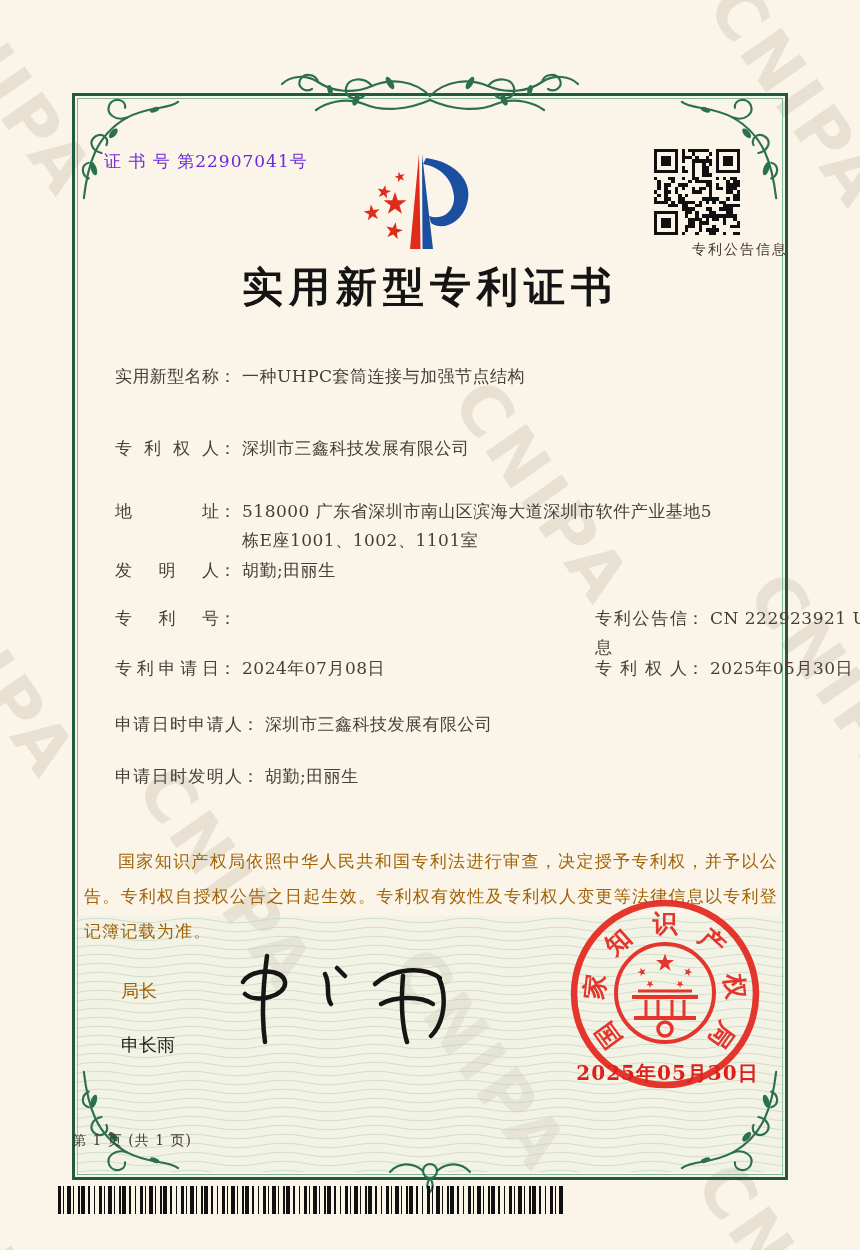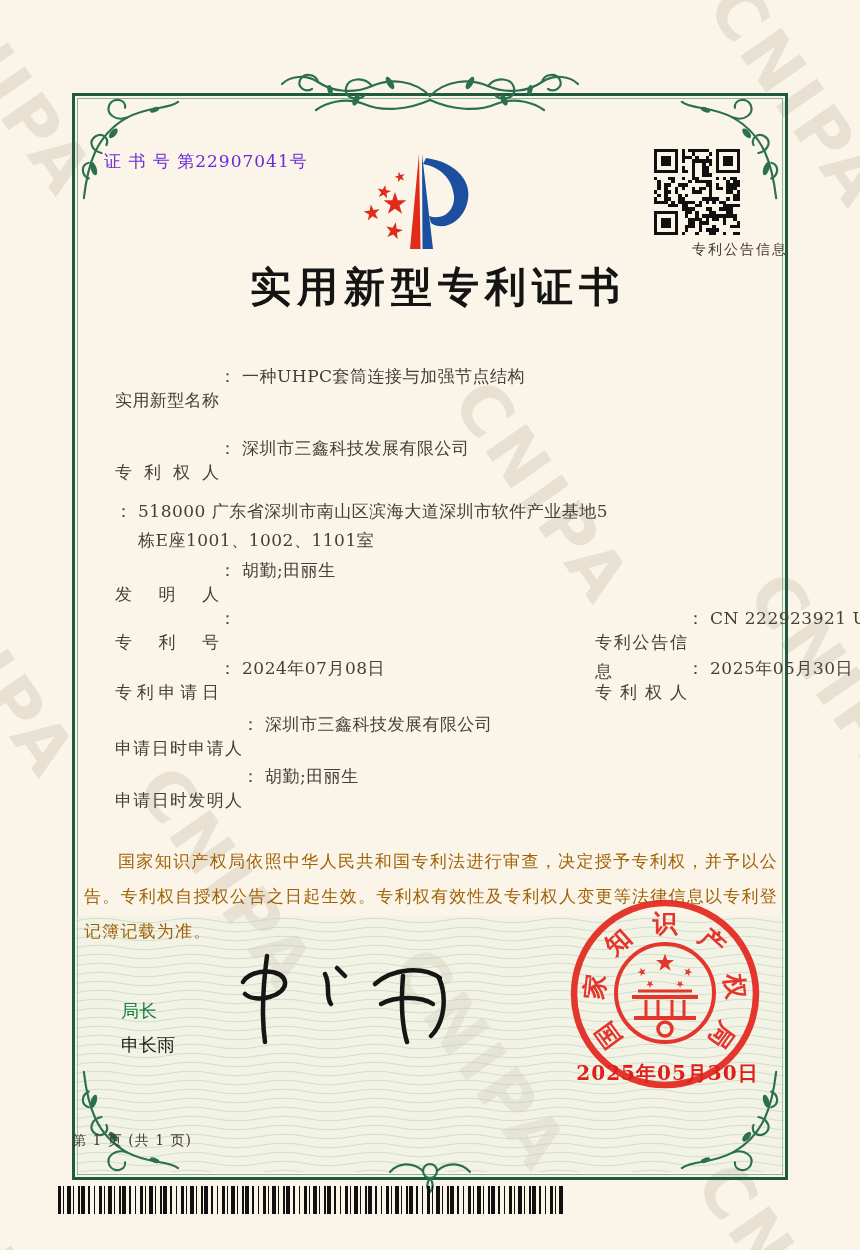--- a/index.html
+++ b/index.html
@@ -16,42 +16,42 @@
     font-weight:bold;font-size:68px;letter-spacing:5px;color:rgba(158,146,122,.20);
     transform:rotate(55deg);transform-origin:left top;white-space:nowrap;user-select:none;
   }
   
   .frame{position:absolute;left:72px;top:93px;width:710px;height:1081px;border:3px solid #215a41;}
   .frame-inner{position:absolute;inset:2px;border:1px solid #7fb797;}
   
   .cert-no{position:absolute;left:104px;top:150px;font-size:17px;letter-spacing:1px;color:#6d28d9;}
   .title{
     position:absolute;left:72px;top:260px;width:716px;text-align:center;
-    font-size:41px;font-weight:bold;letter-spacing:6px;color:#141414;margin-left:8px;
+    font-size:41px;font-weight:bold;letter-spacing:6px;color:#141414;
   }
   .qr-caption{position:absolute;left:648px;top:241px;width:140px;text-align:right;
     font-size:14px;letter-spacing:2px;color:#46372b;}
   
   .row{position:absolute;left:115px;font-size:17px;line-height:29px;display:flex;color:#453f37;}
-  .row .lbl{display:inline-block;width:104px;text-align:justify;text-align-last:justify;flex:none;margin-top:24px;}
+  .row .lbl{display:inline-block;width:104px;text-align:justify;text-align-last:justify;flex:none;}
   .row .lbl.wide{width:127px;}
   .row .colon{flex:none;margin-right:6px;}
   .row .val{letter-spacing:.5px;}
   .row .val.narrow{width:478px;}
   .col2{position:absolute;left:480px;top:0;display:flex;font-size:17px;line-height:29px;width:330px;}
   .col2 .lbl{width:92px;}
   
   .statement{
     position:absolute;left:84px;top:844px;width:694px;
     font-size:17px;line-height:35px;letter-spacing:1.2px;color:#a16207;
     text-align:justify;text-indent:2em;font-style:normal;
   }
   
-  .sig-title{position:absolute;left:121px;top:999px;font-size:18px;font-weight:500;
-    font-family:Liberation Mono, monospace;color:#15803d;}
+  .sig-title{position:absolute;left:121px;top:979px;font-size:18px;font-weight:500;
+    font-family:Liberation Mono, monospace;color:#a16207;}
   .sig-name{position:absolute;left:121px;top:1021px;font-size:18px;font-weight:500;
     font-family:"DejaVu Sans","Liberation Sans",sans-serif;color:#1c1c1c;margin-top:12px;}
   
   .seal-date{
     position:absolute;left:565px;top:1060px;width:205px;text-align:center;
     font-size:20px;font-weight:600;color:#df2019;letter-spacing:1px;
   }
   .seal-ch{fill:#e3271e;font-size:25px;font-weight:bold;text-anchor:middle;
     font-family:"DejaVu Serif","Liberation Serif",serif;}
   
@@ -394,20 +394,21 @@
     <span class="val">一种UHPC套筒连接与加强节点结构</span>
   </div>
 
   <div class="row" style="top:434px">
     <span class="lbl">专利权人</span>
       <span class="colon">：</span>
     <span class="val">深圳市三鑫科技发展有限公司</span>
   </div>
 
   <div class="row" style="top:497px">
+    <span class="lbl">地址</span>
       <span class="colon">：</span>
     <span class="val narrow">518000 广东省深圳市南山区滨海大道深圳市软件产业基地5栋E座1001、1002、1101室</span>
   </div>
 
   <div class="row" style="top:556px">
     <span class="lbl">发明人</span>
       <span class="colon">：</span>
     <span class="val">胡勤;田丽生</span>
   </div>
 

